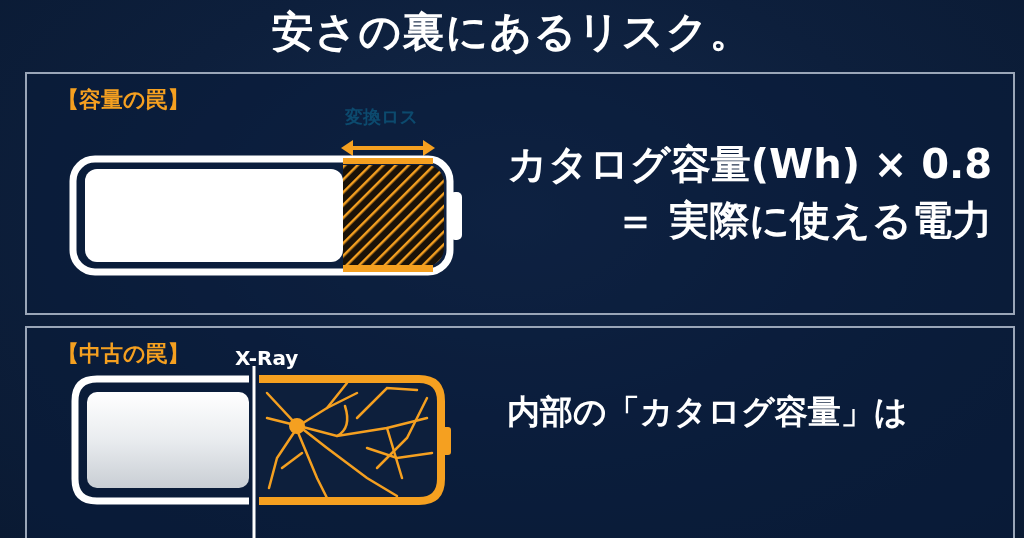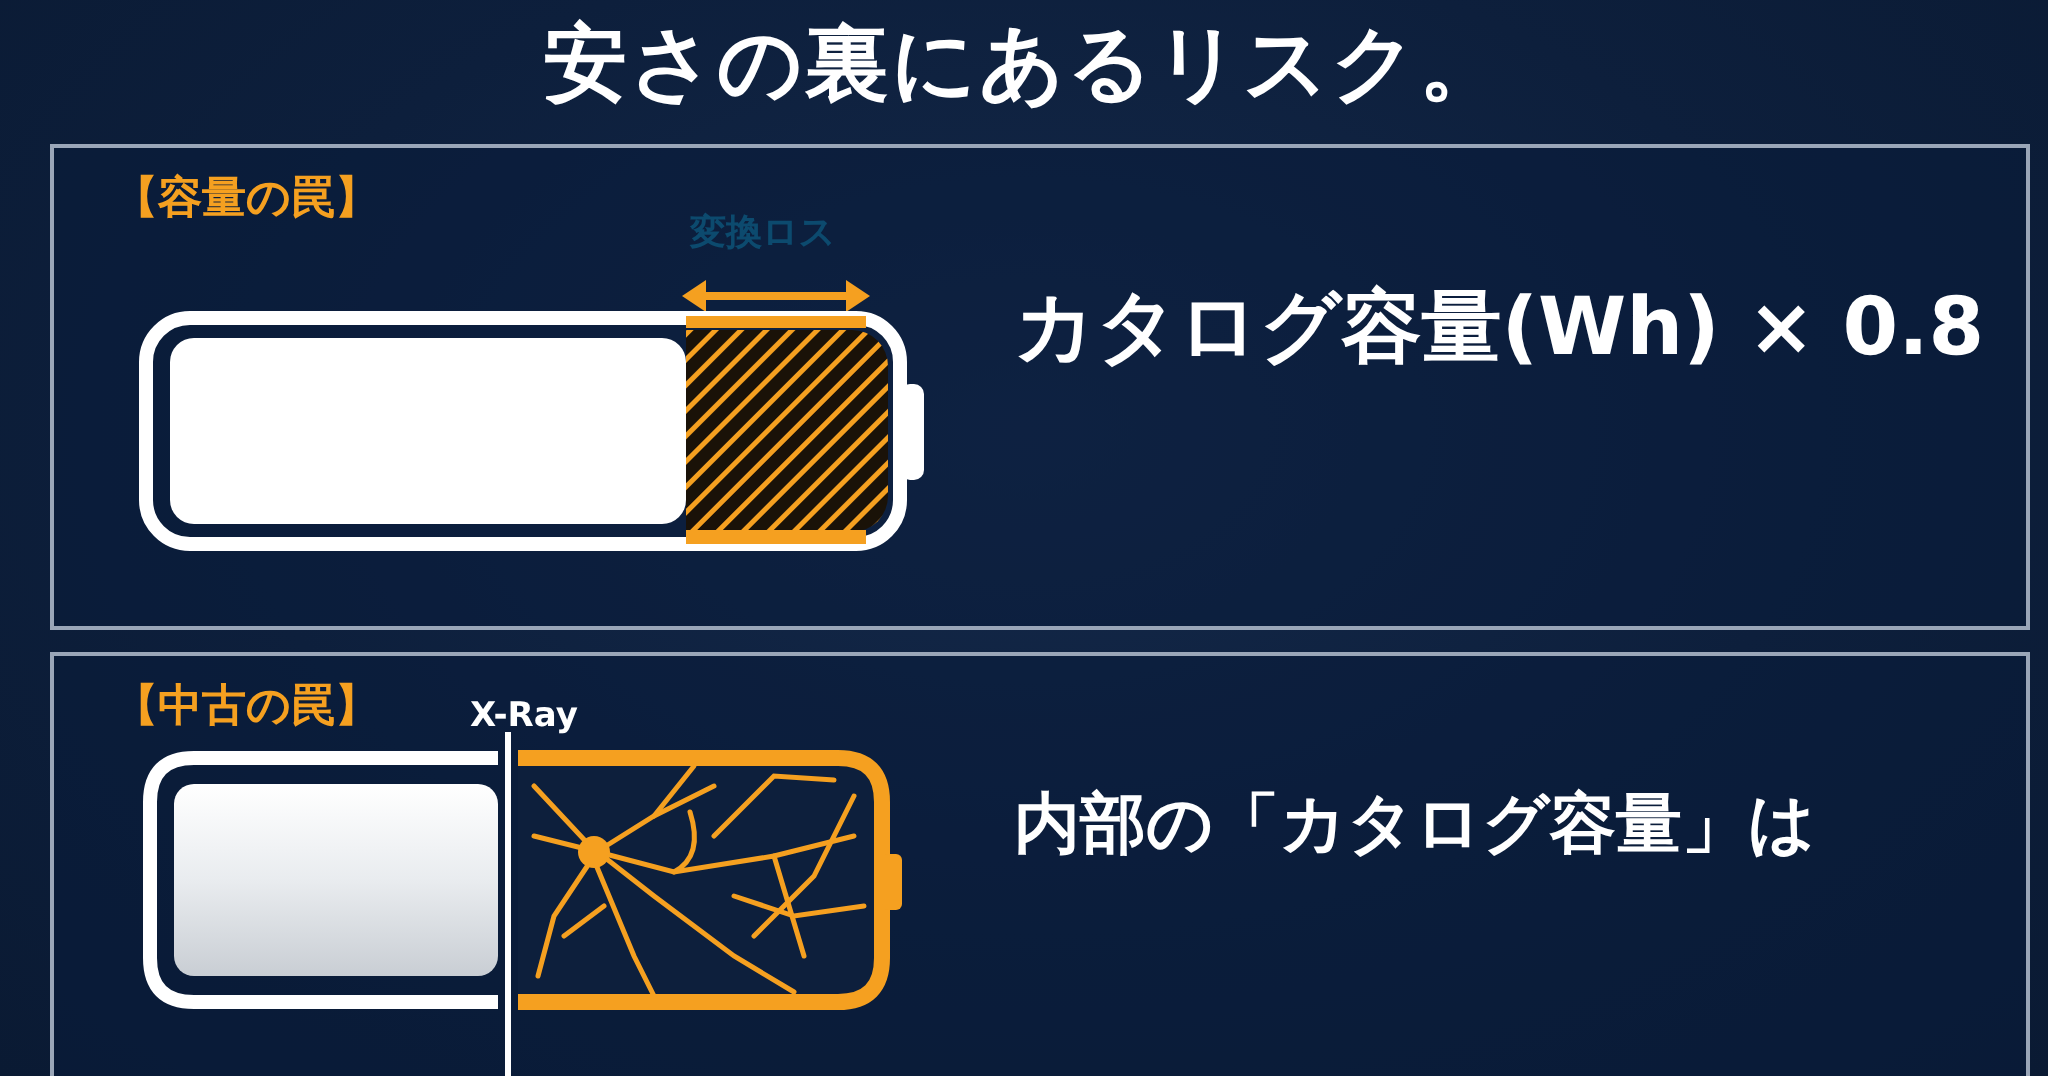--- a/index.html
+++ b/index.html
@@ -30,21 +30,21 @@
     font-size:40px; line-height:56px; white-space:nowrap;text-align:right;
   }
   .panel1 .formula { top:62px; }
   .panel2 .formula { top:60px; font-size:33px; line-height:48px; }
   .loss-label {
     position:absolute; left:318px; top:32px; color:#0c4a6e; font-weight:bold;
     font-size:18px; line-height:22px;
   }
   .xray-label {
     position:absolute; left:208px; top:19px; color:#fff; font-weight:bold;
-    font-size:17px; line-height:22px;
+    font-size:20px; line-height:22px;
   }
   svg { position:absolute; left:0; top:0; }
 </style>
 </head>
 <body>
 
 <div class="title">安さの裏にあるリスク。</div>
 
 <div class="panel panel1">
   <div class="panel-label">【容量の罠】</div>
@@ -74,20 +74,21 @@
 
     <g clip-path="url(#batClip)">
       <rect x="316" y="86" width="110" height="112" fill="url(#hatch)"></rect>
     </g>
     <rect x="316" y="84" width="90" height="6" fill="#f5a020"></rect>
     <rect x="316" y="191" width="90" height="7" fill="#f5a020"></rect>
   </svg>
 
   <div class="formula">
     <div>カタログ容量(Wh) × 0.8</div>
+    <div>＝ 実際に使える電力</div>
   </div>
 </div>
 
 <div class="panel panel2">
   <div class="panel-label">【中古の罠】</div>
   <div class="xray-label">X-Ray</div>
 
   <svg width="480" height="220">
     <defs>
       <linearGradient id="cyl" x1="0" y1="0" x2="0" y2="1">

